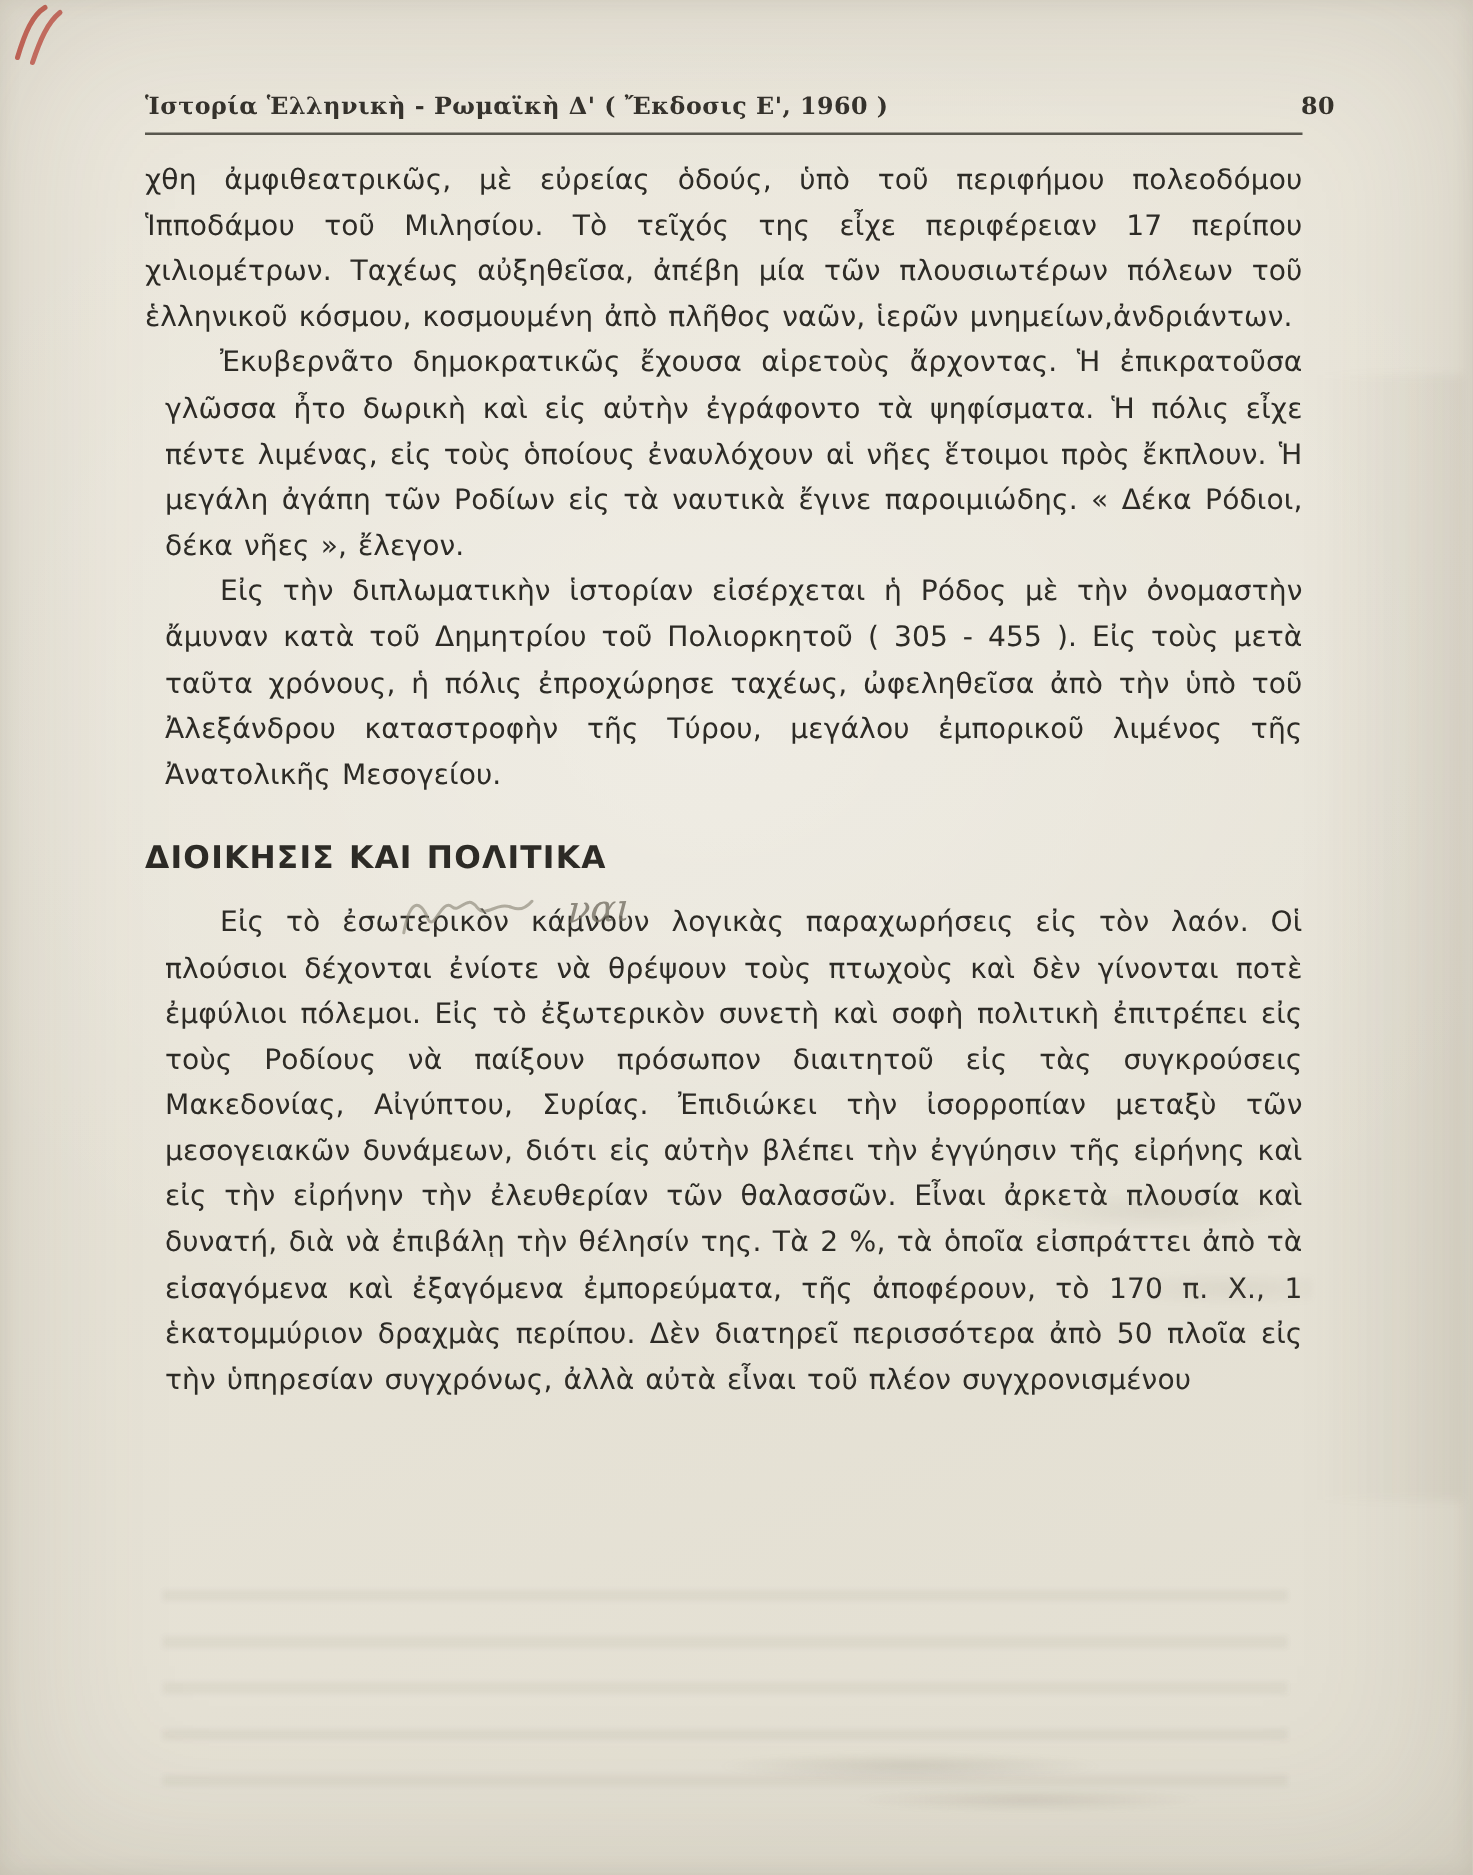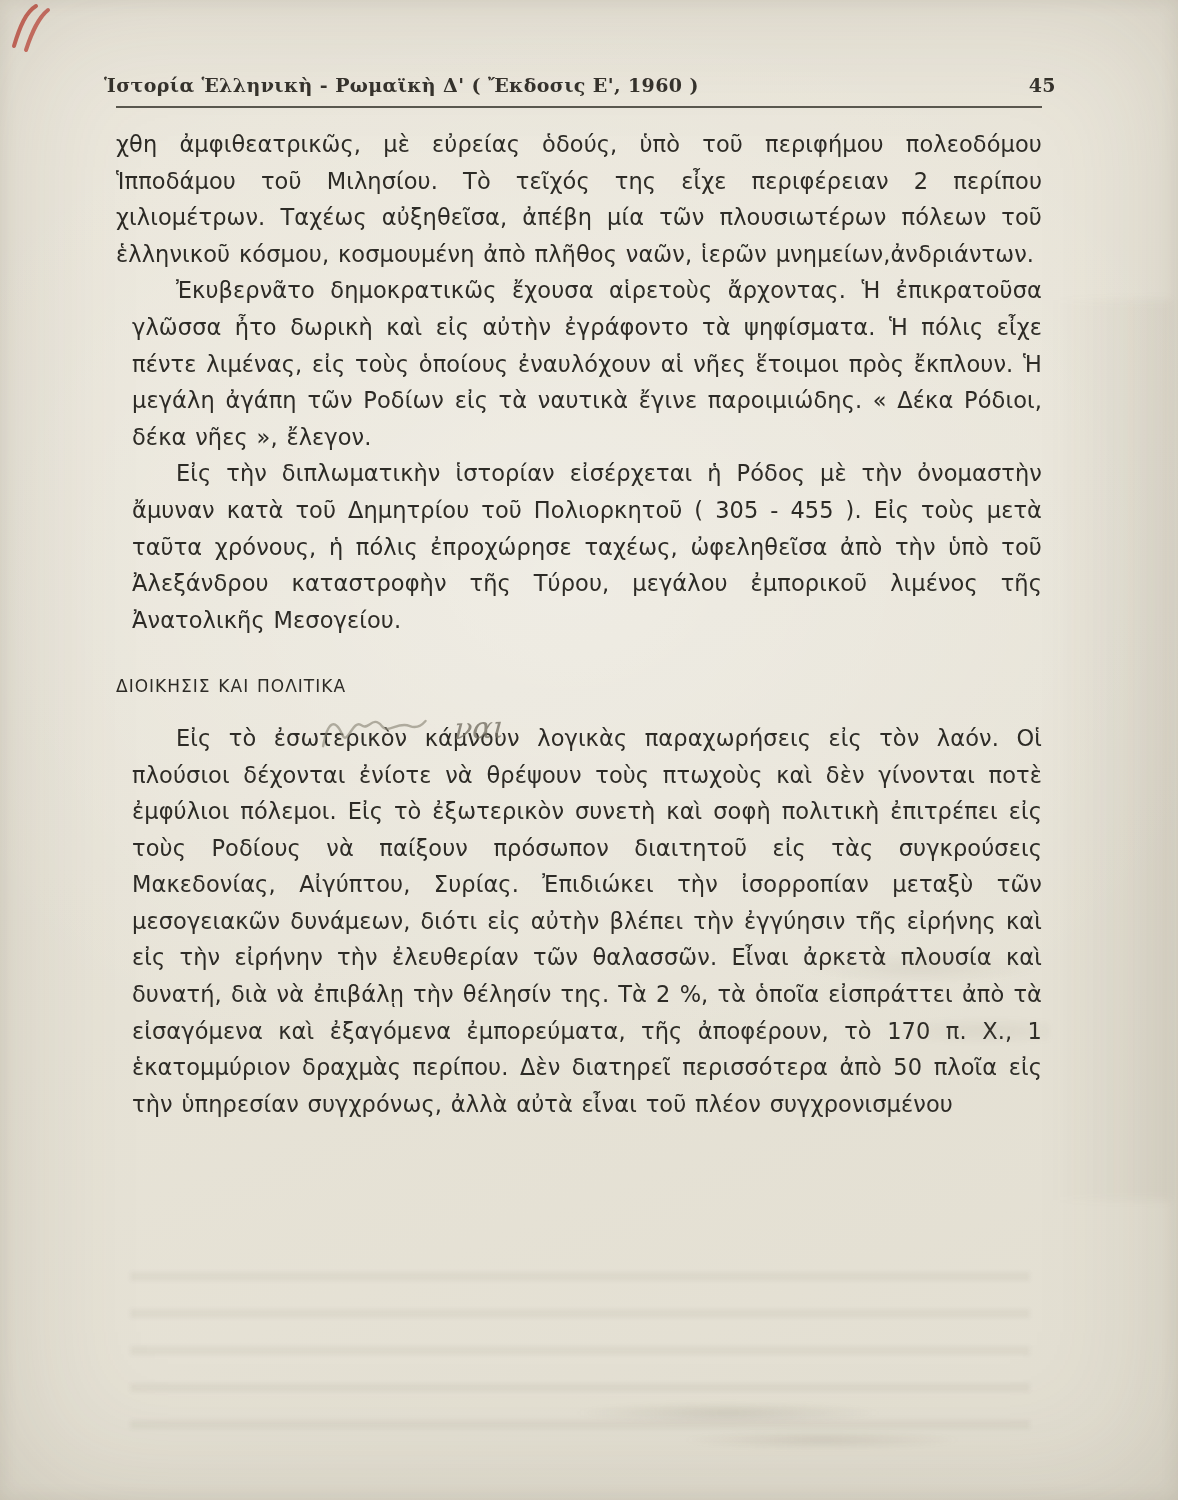--- a/index.html
+++ b/index.html
@@ -19,21 +19,21 @@
   .page::after {
     content: "";
     position: absolute; inset: 0;
     box-shadow: inset 0 0 140px rgba(92, 82, 60, 0.18), inset 0 0 18px rgba(92, 82, 60, 0.10);
     pointer-events: none;
   }
 
   
   .page-header {
     position: absolute;
-    left: 104px; top: 74px; width: 952px;
+    left: 116px; top: 74px; width: 952px;
     display: flex; justify-content: space-between; align-items: baseline;
     font-family: "DejaVu Serif", serif;
     font-weight: bold;
     font-size: 19px;
     color: #35322c;
     letter-spacing: 0.4px;
   }
   .header-rule {
     position: absolute;
     left: 116px; top: 106px; width: 926px; height: 2px;
@@ -49,22 +49,22 @@
     font-size: 22.5px;
     line-height: 36.6px;
     text-align: justify;
     word-spacing: 1.5px;
     letter-spacing: 0.1px;
   }
   .para { margin: 0; }
   .para.indent { text-indent: 44px; margin-left: 16px; }
   .section-heading {
     margin: 30px 0 15px 0;
-    font-size: 17px;
-    font-weight: normal;
+    font-size: 25px;
+    font-weight: bold;
     letter-spacing: 1px;
     color: #2d2b26;
   }
 
   
   .annotation {
     position: absolute;
     left: 318px; top: 706px;
     display: flex; align-items: flex-end; gap: 26px;
     transform: rotate(-4deg);
@@ -114,26 +114,26 @@
 
 <div class="page">
 
   <svg class="corner-mark" width="52" height="52" viewBox="0 0 52 52">
     <path d="M8 44 C14 24, 20 10, 30 4" stroke="#c1453a" stroke-width="4" fill="none" opacity="0.8" stroke-linecap="round"></path>
     <path d="M20 48 C26 30, 32 16, 42 8" stroke="#c1453a" stroke-width="4" fill="none" opacity="0.75" stroke-linecap="round"></path>
   </svg>
 
   <header class="page-header">
     <span>Ἱστορία Ἑλληνικὴ - Ρωμαϊκὴ Δ' ( Ἔκδοσις Ε', 1960 )</span>
-    <span>45</span>
+    <span>80</span>
   </header>
   <div class="header-rule"></div>
 
   <main class="text-block">
-    <p class="para">χθη ἀμφιθεατρικῶς, μὲ εὐρείας ὁδούς, ὑπὸ τοῦ περιφήμου πολεοδόμου Ἱπποδάμου τοῦ Μιλησίου. Τὸ τεῖχός της εἶχε περιφέρειαν 2 περίπου χιλιομέτρων. Ταχέως αὐξηθεῖσα, ἀπέβη μία τῶν πλουσιωτέρων πόλεων τοῦ ἑλληνικοῦ κόσμου, κοσμουμένη ἀπὸ πλῆθος ναῶν, ἱερῶν μνημείων,ἀνδριάντων.</p>
+    <p class="para">χθη ἀμφιθεατρικῶς, μὲ εὐρείας ὁδούς, ὑπὸ τοῦ περιφήμου πολεοδόμου Ἱπποδάμου τοῦ Μιλησίου. Τὸ τεῖχός της εἶχε περιφέρειαν 17 περίπου χιλιομέτρων. Ταχέως αὐξηθεῖσα, ἀπέβη μία τῶν πλουσιωτέρων πόλεων τοῦ ἑλληνικοῦ κόσμου, κοσμουμένη ἀπὸ πλῆθος ναῶν, ἱερῶν μνημείων,ἀνδριάντων.</p>
     <p class="para indent">Ἐκυβερνᾶτο δημοκρατικῶς ἔχουσα αἱρετοὺς ἄρχοντας. Ἡ ἐπικρατοῦσα γλῶσσα ἦτο δωρικὴ καὶ εἰς αὐτὴν ἐγράφοντο τὰ ψηφίσματα. Ἡ πόλις εἶχε πέντε λιμένας, εἰς τοὺς ὁποίους ἐναυλόχουν αἱ νῆες ἕτοιμοι πρὸς ἔκπλουν. Ἡ μεγάλη ἀγάπη τῶν Ροδίων εἰς τὰ ναυτικὰ ἔγινε παροιμιώδης. « Δέκα Ρόδιοι, δέκα νῆες », ἔλεγον.</p>
     <p class="para indent">Εἰς τὴν διπλωματικὴν ἱστορίαν εἰσέρχεται ἡ Ρόδος μὲ τὴν ὀνομαστὴν ἄμυναν κατὰ τοῦ Δημητρίου τοῦ Πολιορκητοῦ ( 305 - 455 ). Εἰς τοὺς μετὰ ταῦτα χρόνους, ἡ πόλις ἐπροχώρησε ταχέως, ὠφεληθεῖσα ἀπὸ τὴν ὑπὸ τοῦ Ἀλεξάνδρου καταστροφὴν τῆς Τύρου, μεγάλου ἐμπορικοῦ λιμένος τῆς Ἀνατολικῆς Μεσογείου.</p>
     <h2 class="section-heading">ΔΙΟΙΚΗΣΙΣ ΚΑΙ ΠΟΛΙΤΙΚΑ</h2>
     <p class="para indent">Εἰς τὸ ἐσωτερικὸν κάμνουν λογικὰς παραχωρήσεις εἰς τὸν λαόν. Οἱ πλούσιοι δέχονται ἐνίοτε νὰ θρέψουν τοὺς πτωχοὺς καὶ δὲν γίνονται ποτὲ ἐμφύλιοι πόλεμοι. Εἰς τὸ ἐξωτερικὸν συνετὴ καὶ σοφὴ πολιτικὴ ἐπιτρέπει εἰς τοὺς Ροδίους νὰ παίξουν πρόσωπον διαιτητοῦ εἰς τὰς συγκρούσεις Μακεδονίας, Αἰγύπτου, Συρίας. Ἐπιδιώκει τὴν ἰσορροπίαν μεταξὺ τῶν μεσογειακῶν δυνάμεων, διότι εἰς αὐτὴν βλέπει τὴν ἐγγύησιν τῆς εἰρήνης καὶ εἰς τὴν εἰρήνην τὴν ἐλευθερίαν τῶν θαλασσῶν. Εἶναι ἀρκετὰ πλουσία καὶ δυνατή, διὰ νὰ ἐπιβάλῃ τὴν θέλησίν της. Τὰ 2 %, τὰ ὁποῖα εἰσπράττει ἀπὸ τὰ εἰσαγόμενα καὶ ἐξαγόμενα ἐμπορεύματα, τῆς ἀποφέρουν, τὸ 170 π. Χ., 1 ἑκατομμύριον δραχμὰς περίπου. Δὲν διατηρεῖ περισσότερα ἀπὸ 50 πλοῖα εἰς τὴν ὑπηρεσίαν συγχρόνως, ἀλλὰ αὐτὰ εἶναι τοῦ πλέον συγχρονισμένου</p>
   </main>
 
   <div class="annotation">
     <svg width="110" height="44" viewBox="0 0 110 44">
       <path d="M4 34 C10 10, 18 6, 24 24 C28 36, 36 8, 44 16 C50 22, 56 6, 64 18 C70 27, 80 14, 92 20 C98 23, 104 20, 108 16" stroke="#8d887a" stroke-width="2.4" fill="none" opacity="0.65" stroke-linecap="round"></path>
     </svg>

